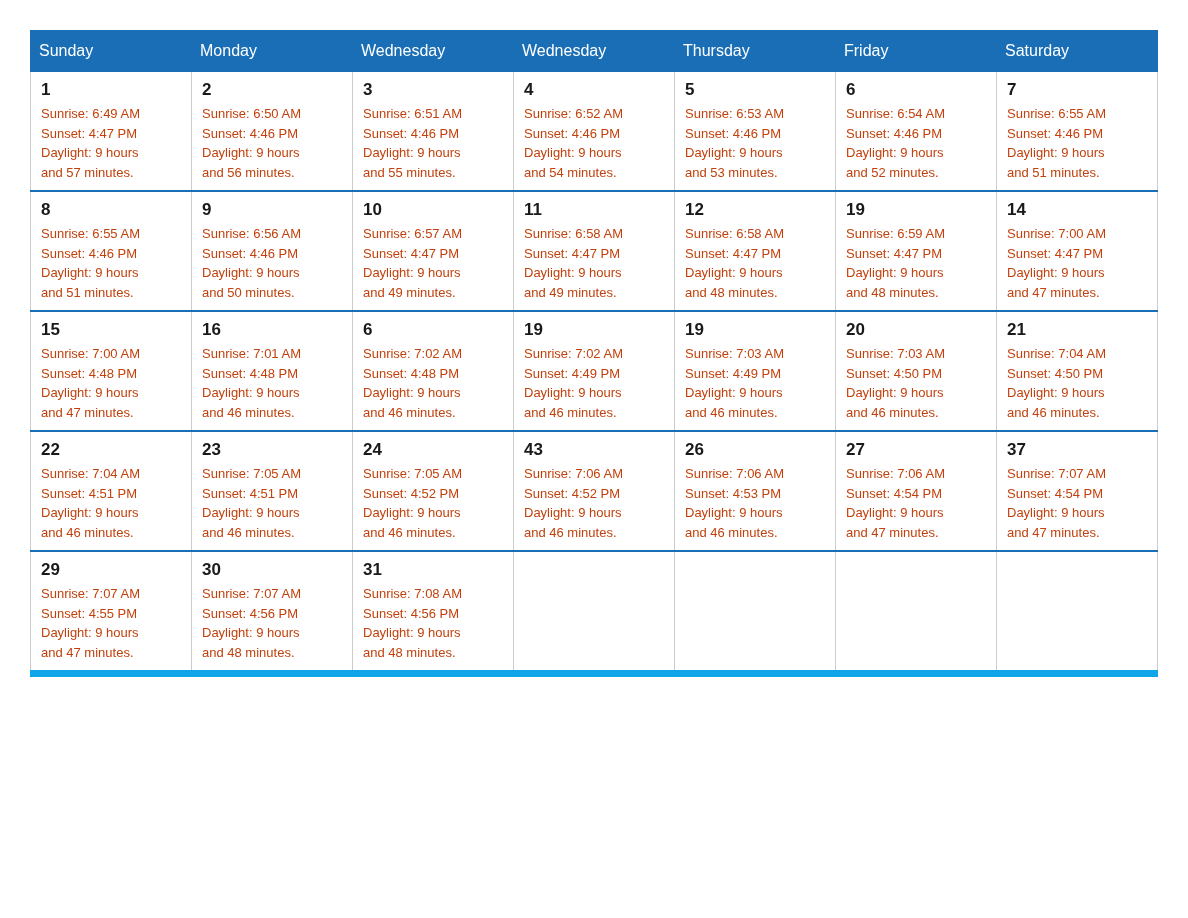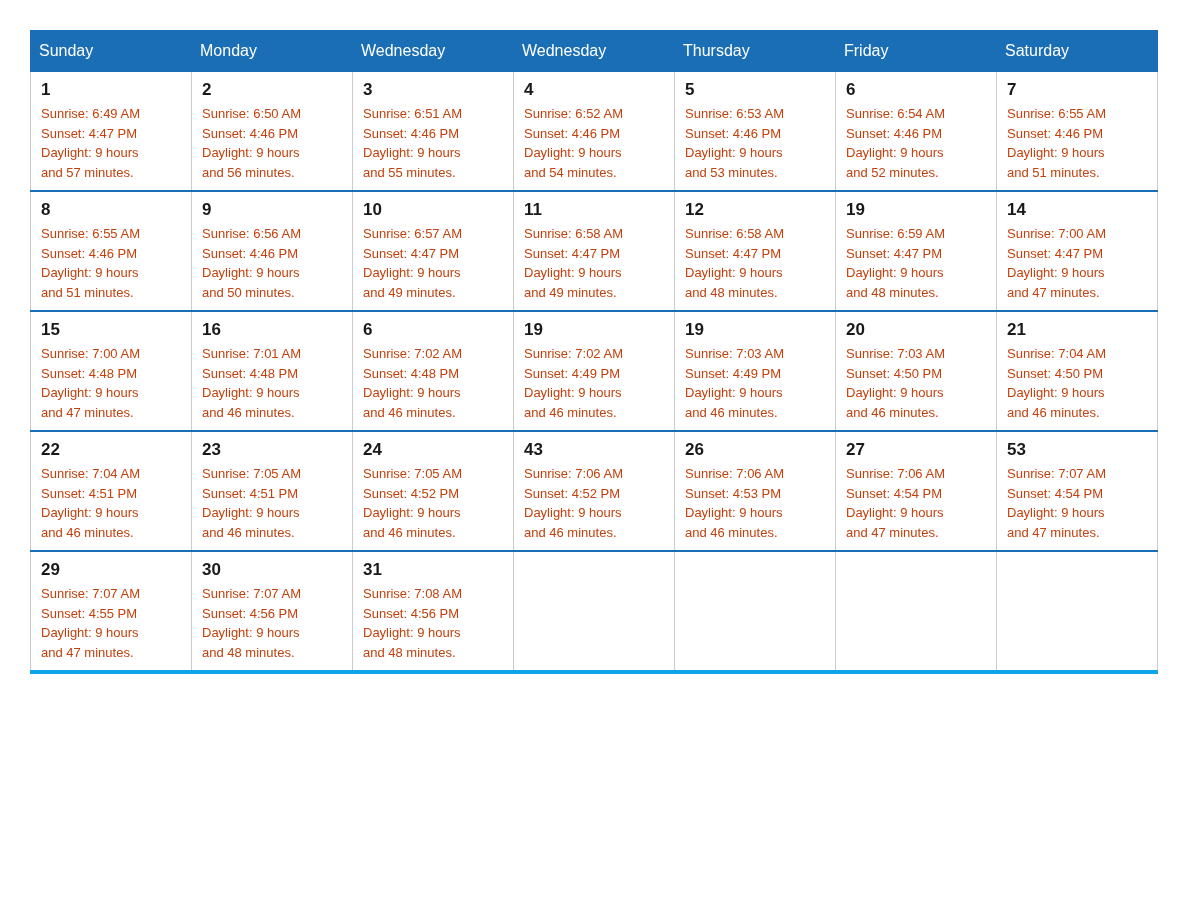--- a/index.html
+++ b/index.html
@@ -87,21 +87,21 @@
     }
     .day-info {
       font-size: 13px;
       color: #c2410c;
       line-height: 1.5;
     }
     .empty-cell {
       background: #fff;
     }
     tr:last-child td {
-      border-bottom: 4px solid #0ea5e9;
+      border-bottom: 7px solid #0ea5e9;
     }
     .calendar thead tr th {
       border-top: 2px solid #1a6eb5;
       border-bottom: 2px solid #1a6eb5;
     }
     .week-row td {
       border-top: 2px solid #1a6eb5;
     }
   </style>
 </head>
@@ -232,21 +232,21 @@
       </td>
         <td>
         <span class="day-number">26</span>
         <span class="day-info">Sunrise: 7:06 AM<br>Sunset: 4:53 PM<br>Daylight: 9 hours<br>and 46 minutes.</span>
       </td>
         <td>
         <span class="day-number">27</span>
         <span class="day-info">Sunrise: 7:06 AM<br>Sunset: 4:54 PM<br>Daylight: 9 hours<br>and 47 minutes.</span>
       </td>
         <td>
-        <span class="day-number">53</span>
+        <span class="day-number">37</span>
         <span class="day-info">Sunrise: 7:07 AM<br>Sunset: 4:54 PM<br>Daylight: 9 hours<br>and 47 minutes.</span>
       </td>
       </tr>
       <tr class="week-row">
         <td>
         <span class="day-number">29</span>
         <span class="day-info">Sunrise: 7:07 AM<br>Sunset: 4:55 PM<br>Daylight: 9 hours<br>and 47 minutes.</span>
       </td>
         <td>
         <span class="day-number">30</span>

